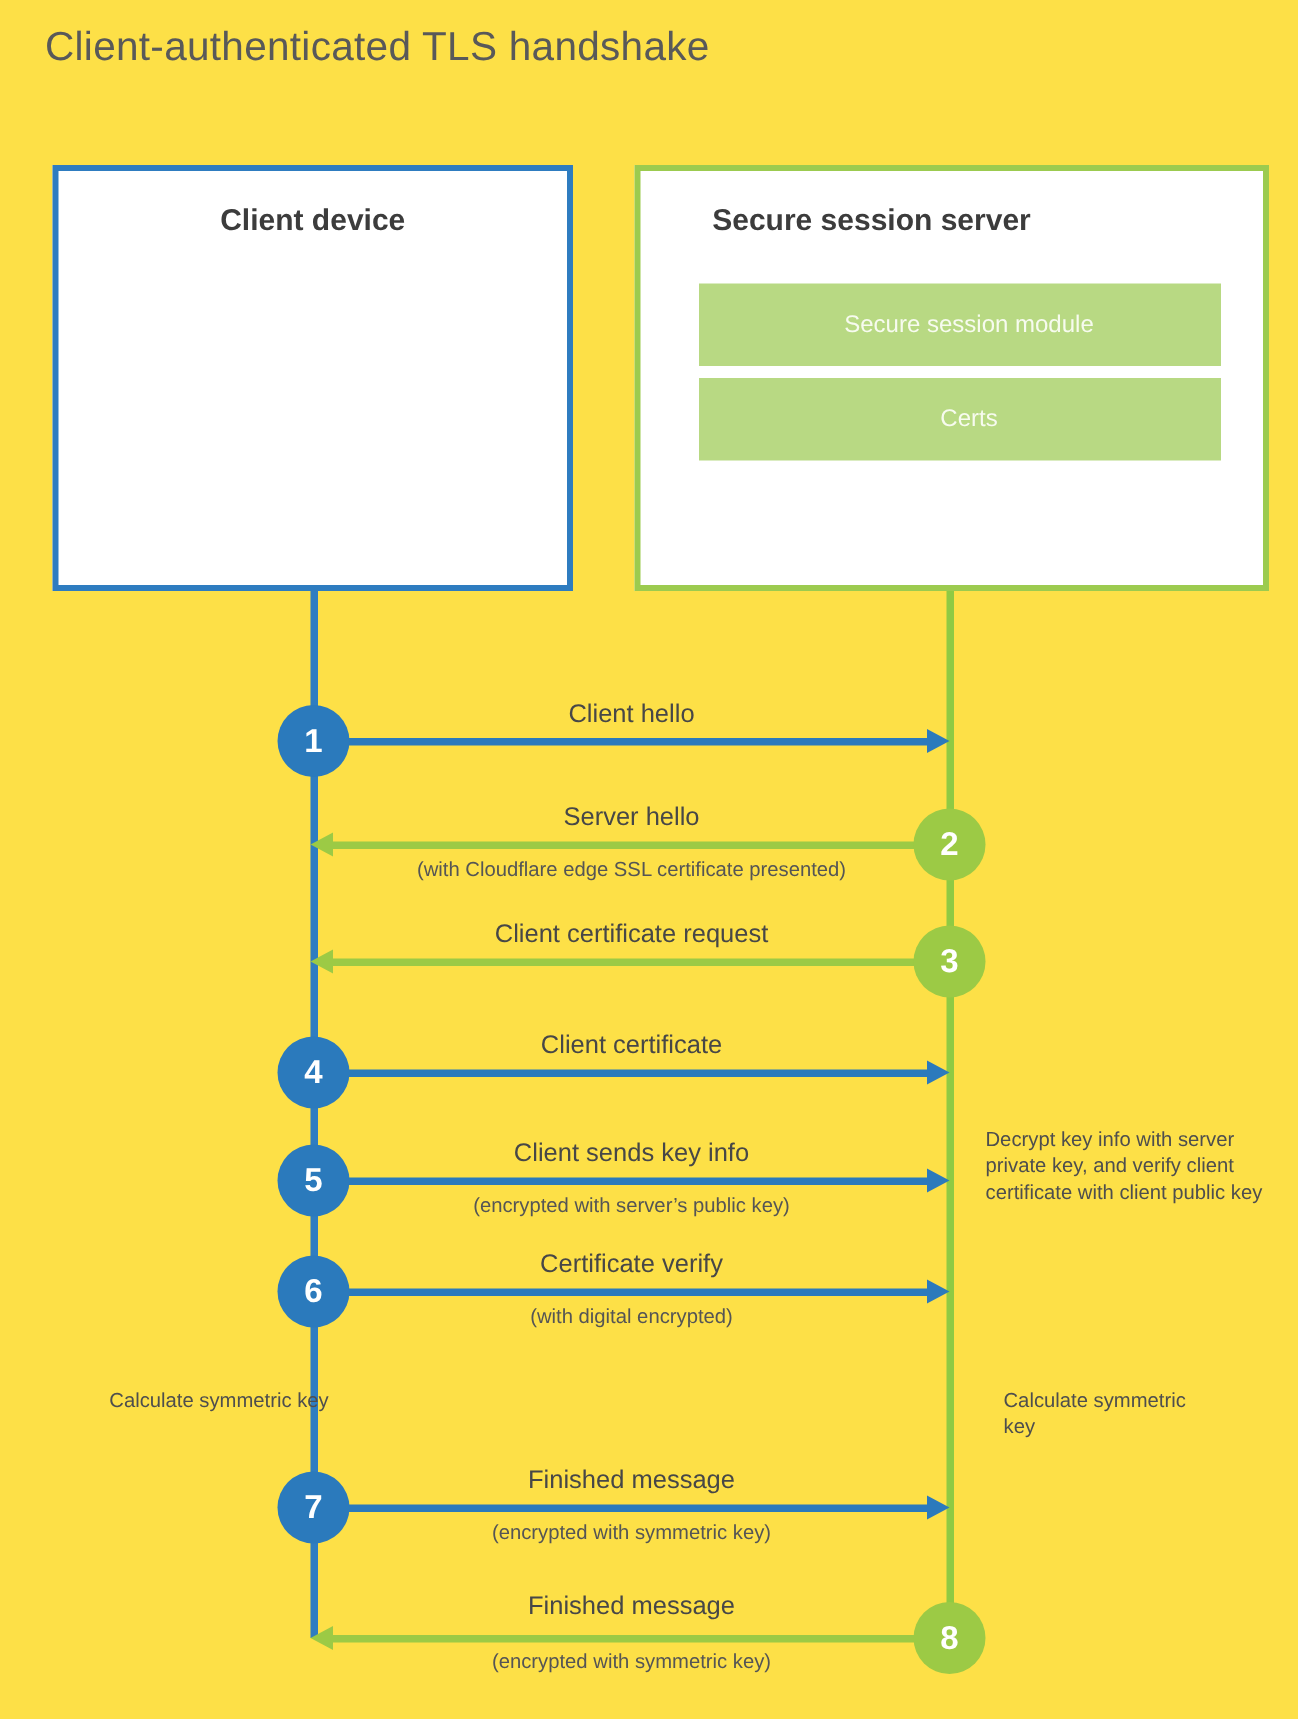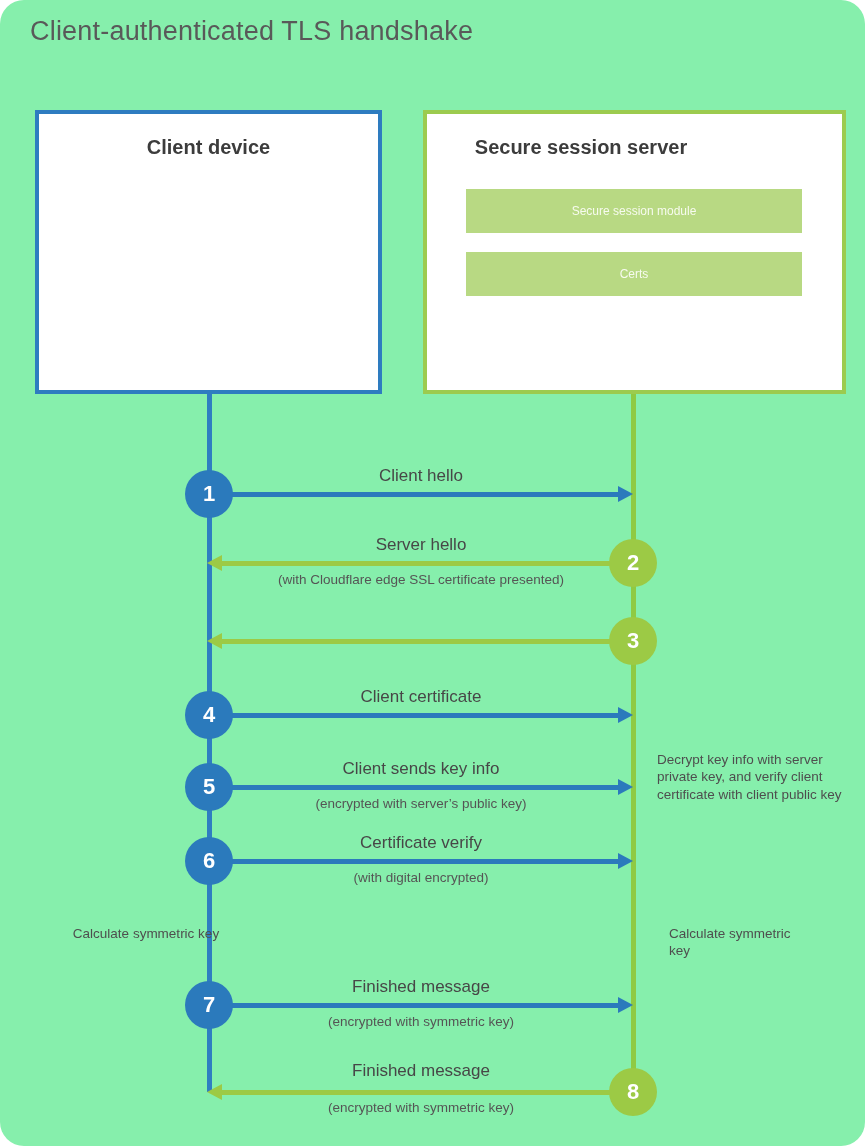--- a/index.html
+++ b/index.html
@@ -1,33 +1,33 @@
 <!DOCTYPE html>
 <html><head>
 <meta charset="utf-8">
 <style>
   html,body{margin:0;padding:0;background:#ffffff;}
   #stage{
-    position:relative;width:865px;height:1146px;background:#86efac;
-    font-family:"Liberation Sans","DejaVu Sans",sans-serif;overflow:hidden;border-radius:24px;
+    position:relative;width:865px;height:1146px;background:#fde047;
+    font-family:"Liberation Sans","DejaVu Sans",sans-serif;overflow:hidden;
   }
   .abs{position:absolute;}
   
   .title{left:30px;top:16px;font-size:27px;font-weight:400;color:#595959;letter-spacing:.2px;}
   
   .actor-box{box-sizing:border-box;background:#ffffff;}
   .client-box{left:35px;top:110px;width:347px;height:284px;border:4px solid #2e7cc0;}
   .server-box{left:423px;top:110px;width:423px;height:284px;border:4px solid #9ccb4f;}
   .actor-title{font-size:20px;font-weight:700;color:#3c3c3c;text-align:center;}
   .client-title{left:35px;top:136px;width:347px;}
   .server-title{left:402px;top:136px;width:358px;}
   .app-box{left:70px;top:187px;width:277px;height:176px;background:#5f9fd6;display:flex;align-items:center;justify-content:center;}
   .app-box span{display:block;width:180px;text-align:center;font-size:19.5px;line-height:1.35;color:#fbfdff;}
-  .bar{left:466px;width:336px;height:44px;background:#b8d983;display:flex;align-items:center;justify-content:center;
-       font-size:12px;color:#f7fbef;}
+  .bar{left:466px;width:336px;height:55px;background:#b8d983;display:flex;align-items:center;justify-content:center;
+       font-size:16px;color:#f7fbef;padding-left:12px;}
   .bar1{top:189px;} .bar2{top:252px;} .bar3{top:313px;}
   
   .vline{width:5px;top:394px;}
   .v-blue{left:207px;height:698px;background:#2f7dc1;}
   .v-green{left:631px;height:706px;background:#8fca43;}
   
   .hline{height:5px;}
   .l-blue{background:#2b7abc;}
   .l-green{background:#9cca45;}
   .head{width:0;height:0;border-top:8px solid transparent;border-bottom:8px solid transparent;}
@@ -73,20 +73,21 @@
   <div class="abs circle c-blue c-left" style="top:470px;">1</div>
 
   <div class="abs head h-left-green" style="left:207px;top:555px;"></div>
   <div class="abs hline l-green" style="left:222px;top:561px;width:411px;"></div>
   <div class="abs msg" style="top:535px;">Server hello</div>
   <div class="abs sub" style="top:572px;">(with Cloudflare edge SSL certificate presented)</div>
   <div class="abs circle c-green c-right" style="top:539px;">2</div>
 
   <div class="abs head h-left-green" style="left:207px;top:633px;"></div>
   <div class="abs hline l-green" style="left:222px;top:639px;width:411px;"></div>
+  <div class="abs msg" style="top:613px;">Client certificate request</div>
   <div class="abs circle c-green c-right" style="top:617px;">3</div>
 
   <div class="abs hline l-blue" style="left:209px;top:713px;width:411px;"></div>
   <div class="abs head h-right-blue" style="left:618px;top:707px;"></div>
   <div class="abs msg" style="top:687px;">Client certificate</div>
   <div class="abs circle c-blue c-left" style="top:691px;">4</div>
 
   <div class="abs hline l-blue" style="left:209px;top:785px;width:411px;"></div>
   <div class="abs head h-right-blue" style="left:618px;top:779px;"></div>
   <div class="abs msg" style="top:759px;">Client sends key info</div>

